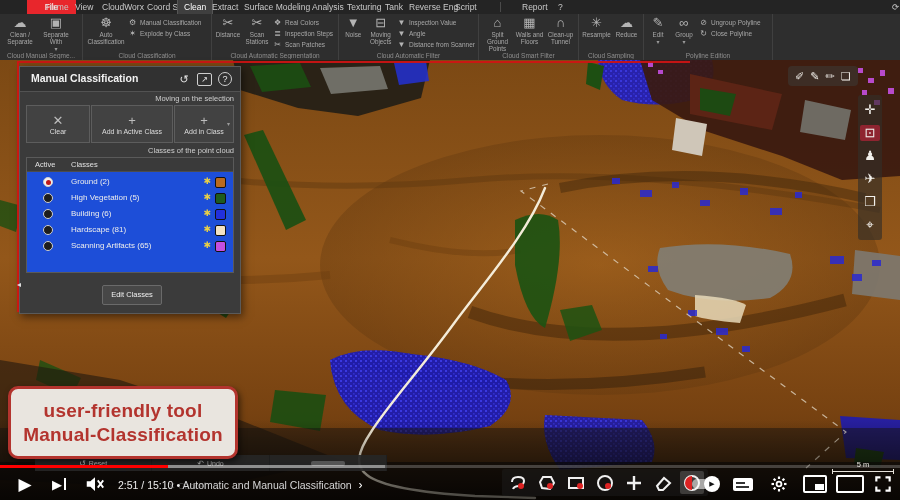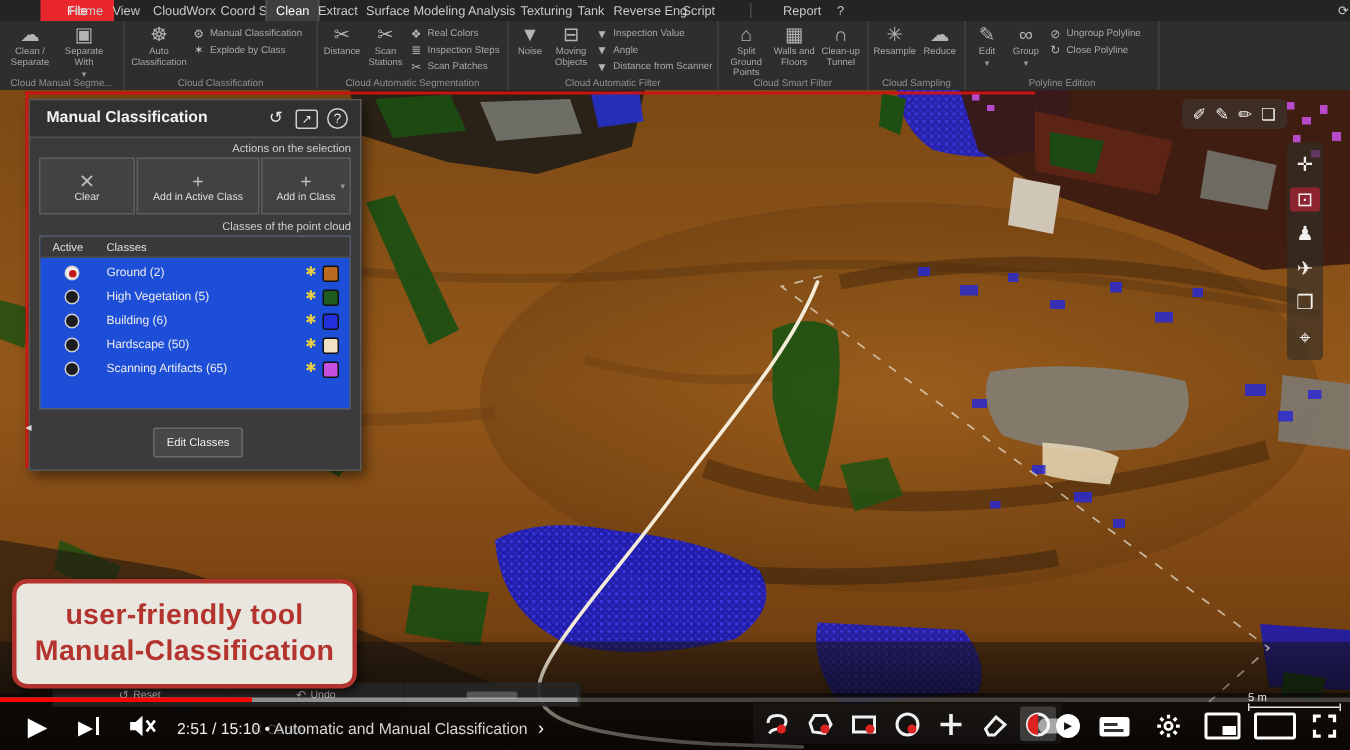--- a/index.html
+++ b/index.html
@@ -77,21 +77,21 @@
   .swbtn{flex:1;display:flex;align-items:center;justify-content:center;gap:3px;font-size:7px;color:#b8b8b8;
          border-right:1px solid #1e1e1e;}
   .swbtn .ic{font-size:8px;}
   #faint-cancel{position:absolute;left:168px;top:481px;font-size:9px;color:rgba(230,230,230,.28);z-index:4;}
   
   #seltools{position:absolute;left:502px;top:469px;height:27px;display:flex;gap:5px;align-items:center;
             background:rgba(30,30,30,.45);padding:0 4px;border-radius:2px;z-index:5;}
   .stool{width:24px;height:23px;display:flex;align-items:center;justify-content:center;}
   .stool.active{background:#3e3c3a;border-radius:2px;}
   
-  #scalebar{position:absolute;left:832px;top:460px;width:62px;z-index:5;color:#e6e2da;font-size:7.5px;
+  #scalebar{position:absolute;left:832px;top:460px;width:62px;z-index:5;color:#e6e2da;font-size:7.5px;text-align:center;
             text-shadow:0 0 2px #000;}
   #scalebar .line{position:relative;height:5px;border-left:1px solid #e6e2da;border-right:1px solid #e6e2da;}
   #scalebar .line::after{content:"";position:absolute;left:0;right:0;top:2px;height:1px;background:#e6e2da;}
   
   #ytgrad{position:absolute;left:0;top:420px;width:900px;height:80px;z-index:3;
           background:linear-gradient(to bottom,rgba(0,0,0,0),rgba(0,0,0,.72));pointer-events:none;}
   #progress{position:absolute;left:0;top:465px;width:900px;height:3px;background:rgba(255,255,255,.22);z-index:10;}
   #prog-buffer{position:absolute;left:0;top:0;height:3px;width:385px;background:rgba(255,255,255,.35);}
   #prog-played{position:absolute;left:0;top:0;height:3px;width:168px;background:#f00;}
   #controls{position:absolute;left:0;top:470px;width:900px;height:30px;z-index:11;}
@@ -427,21 +427,21 @@
     <span class="ric">⌖</span>
   </div>
 
   <div id="panel">
     <div id="panel-header">
       <span id="panel-title">Manual Classification</span>
       <span class="hdricon" style="right:48px">↺</span>
       <span class="hdricon box" style="right:28px">↗</span>
       <span class="hdricon circ" style="right:8px">?</span>
     </div>
-    <span class="seclabel" style="top:27px">Actions on the selection</span>
+    <span class="seclabel" style="top:27px">Moving on the selection</span>
 
     <div class="actbtn" style="left:6px;width:62px">
       <span class="aic">✕</span>
       <span class="alb">Clear</span>
     </div>
     <div class="actbtn" style="left:71px;width:80px">
       <span class="aic">+</span>
       <span class="alb">Add in Active Class</span>
     </div>
     <div class="actbtn" style="left:154px;width:58px">
@@ -470,21 +470,21 @@
         <span class="swatch" style="background-color: rgb(30, 92, 30);"></span>
       </div>
       <div class="crow" style="top:48px">
         <span class="radio"></span>
         <span class="cname">Building (6)</span>
         <span class="bulb">✱</span>
         <span class="swatch" style="background-color: rgb(34, 48, 221);"></span>
       </div>
       <div class="crow" style="top:64px">
         <span class="radio"></span>
-        <span class="cname">Hardscape (50)</span>
+        <span class="cname">Hardscape (81)</span>
         <span class="bulb">✱</span>
         <span class="swatch" style="background-color: rgb(242, 226, 196);"></span>
       </div>
       <div class="crow" style="top:80px">
         <span class="radio"></span>
         <span class="cname">Scanning Artifacts (65)</span>
         <span class="bulb">✱</span>
         <span class="swatch" style="background-color: rgb(196, 79, 224);"></span>
       </div>
     </div>

